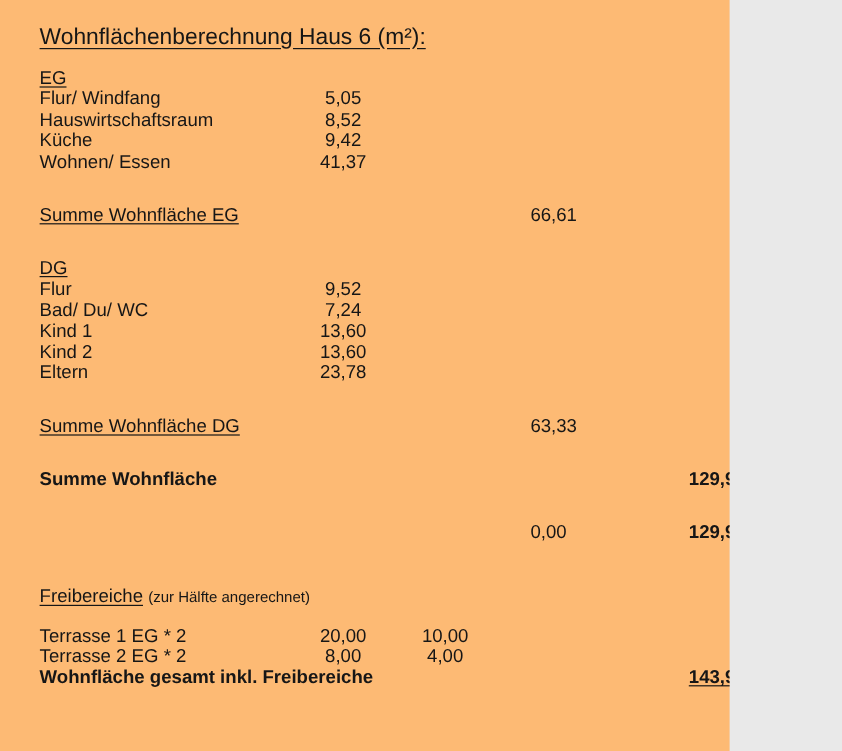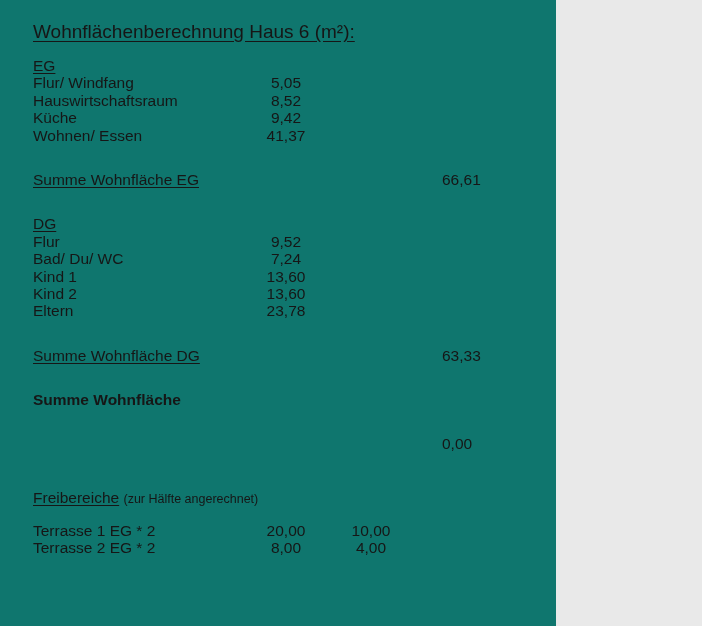--- a/index.html
+++ b/index.html
@@ -1,21 +1,21 @@
 <!DOCTYPE html>
 <html><head>
 <meta charset="utf-8">
 <style>
   * { margin: 0; padding: 0; box-sizing: border-box; }
   html, body { background: #e9e9e9; }
   .page {
     position: relative;
-    width: 556px;
+    width: 608px;
     height: 626px;
-    background: #0f766e;
+    background: #fdba74;
     font-family: "Liberation Sans", "DejaVu Sans", sans-serif;
     color: #161616;
     padding: 21px 0 0 33px;
     overflow: hidden;
   }
   .title {
     font-size: 19px;
     font-weight: normal;
     text-decoration: underline;
     text-underline-offset: 3px;
@@ -135,15 +135,19 @@
       <span class="cell c-label">Terrasse 1 EG * 2</span>
       <span class="cell c-fl">20,00</span>
       <span class="cell c-hf">10,00</span>
     </div>
     <div class="row">
       <span class="cell c-label">Terrasse 2 EG * 2</span>
       <span class="cell c-fl">8,00</span>
       <span class="cell c-hf">4,00</span>
     </div>
 
+    <div class="row">
+      <span class="cell c-label b">Wohnfläche gesamt inkl. Freibereiche</span>
+      <span class="cell c-gs b u">143,94</span>
+    </div>
 
   </div>
 </div>
 
 </body></html>

